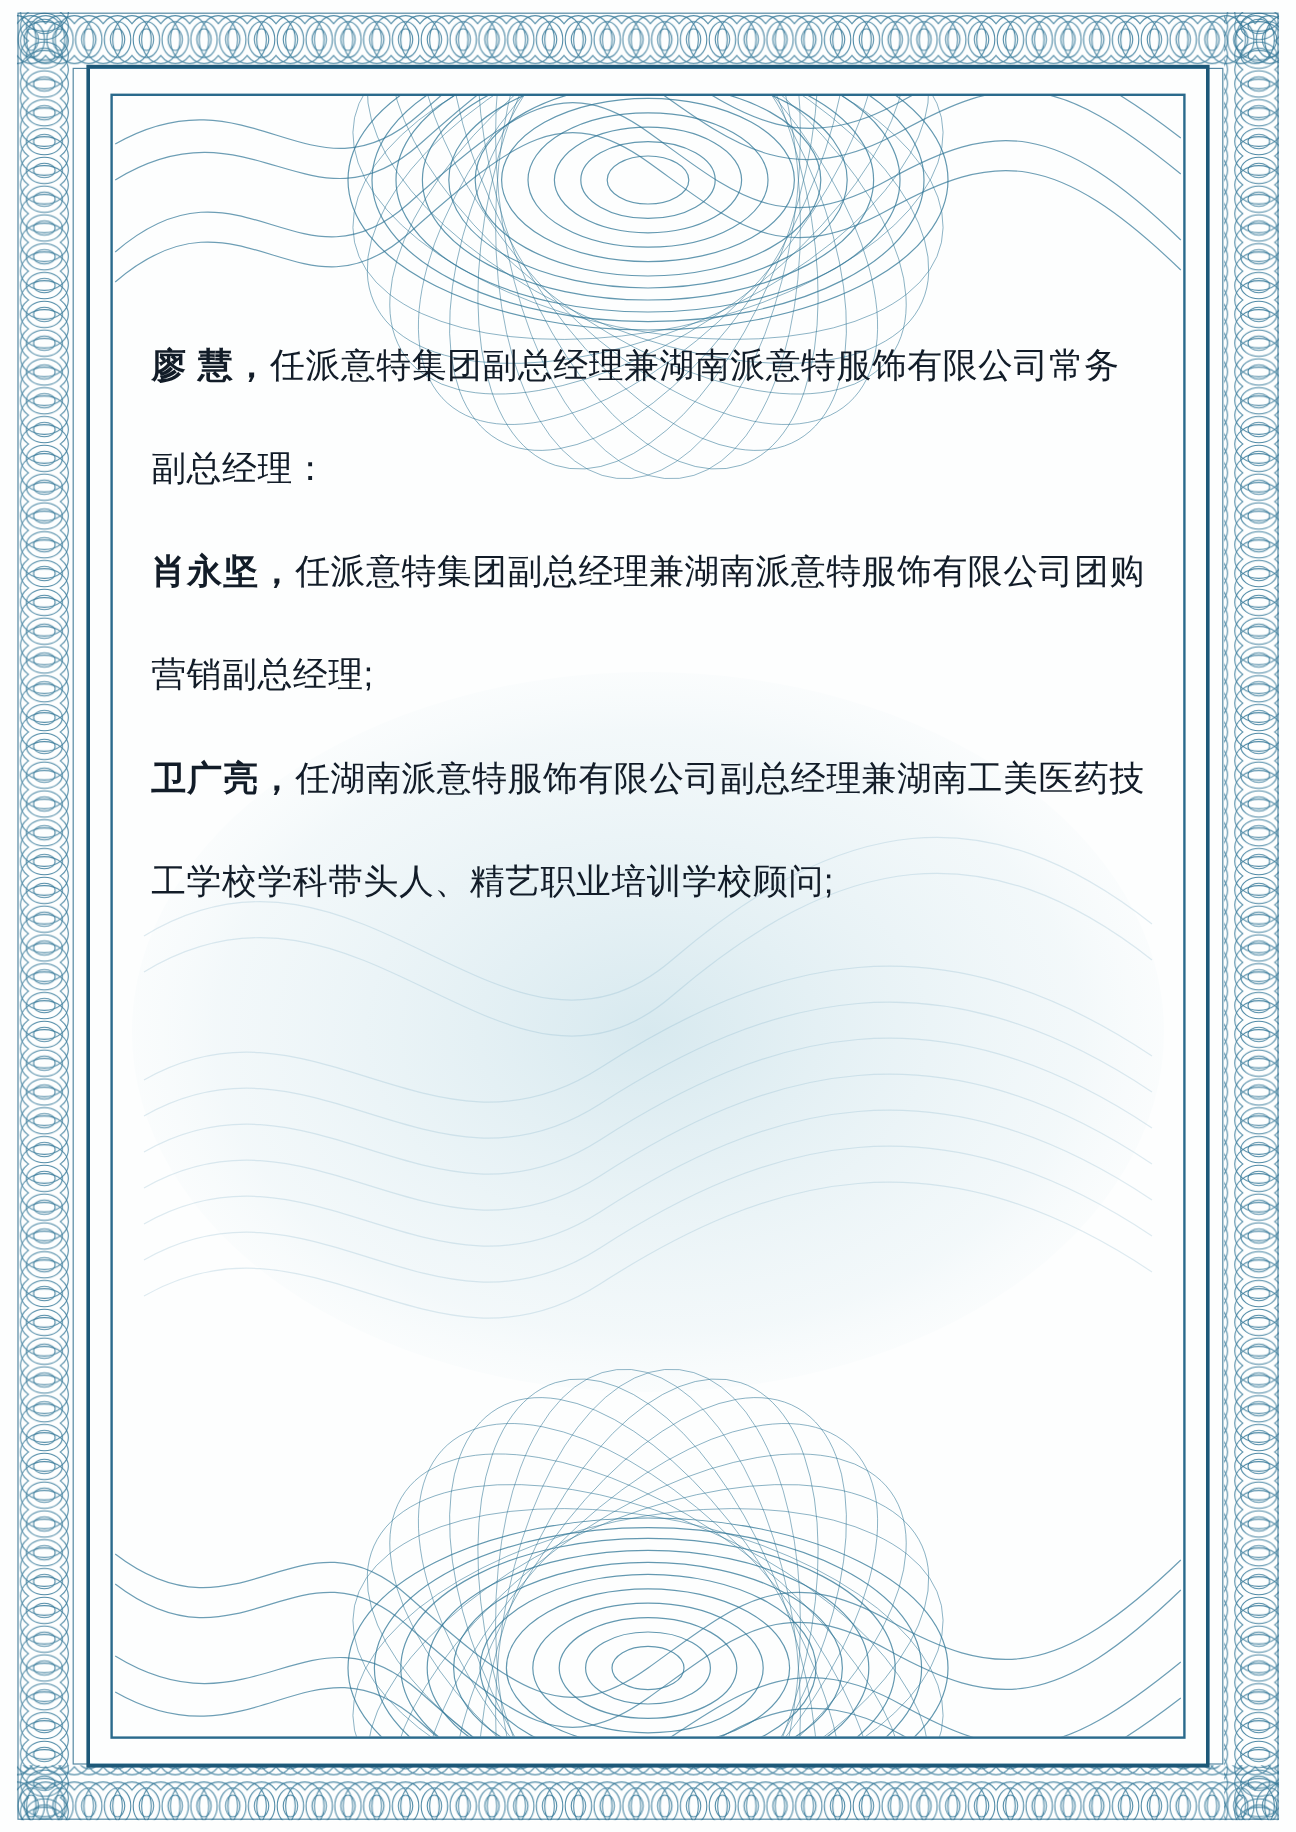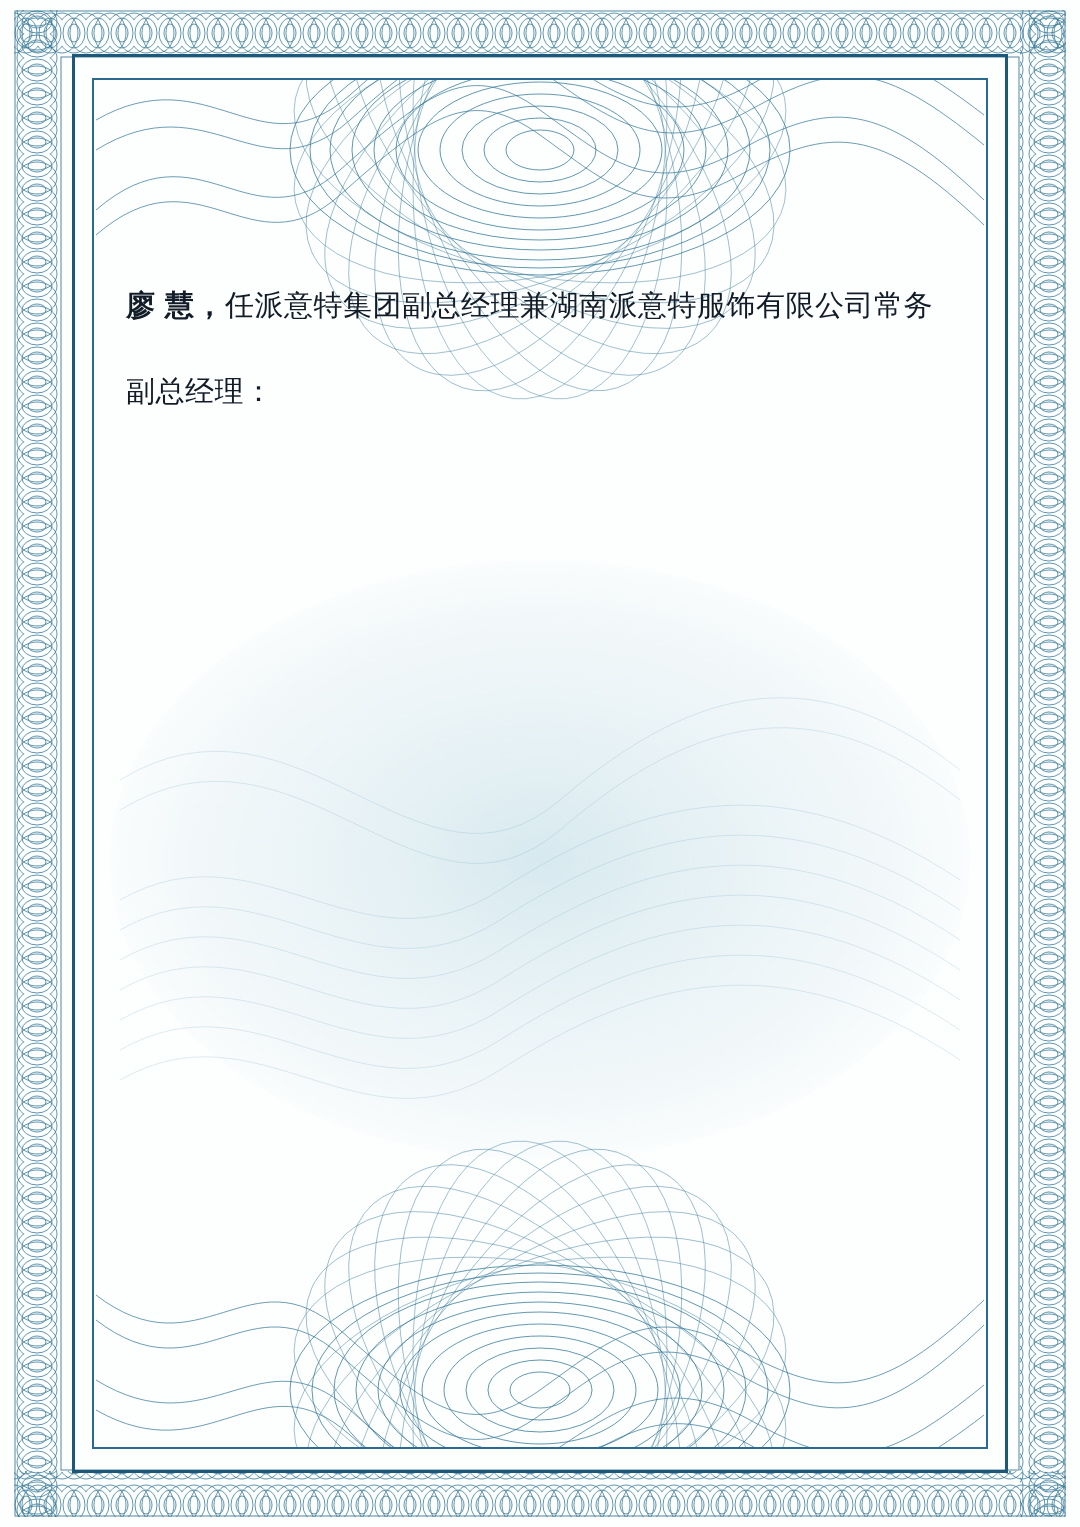--- a/index.html
+++ b/index.html
@@ -225,17 +225,19 @@
 
   <div class="frame-outer"></div>
   <div class="frame-inner"></div>
 
   <div class="body-text">
 
     <p class="para"><span class="nm">廖 慧，</span><span>任派意特集团副总经理兼湖南派意特服饰有限公司常务副总经理：</span></p>
 
 
 
-
+    <p class="para"><span class="nm">肖永坚，</span><span>任派意特集团副总经理兼湖南派意特服饰有限公司团购营销副总经理;</span></p>
+
+    <p class="para"><span class="nm">卫广亮，</span><span>任湖南派意特服饰有限公司副总经理兼湖南工美医药技工学校学科带头人、精艺职业培训学校顾问;</span></p>
 
 
   </div>
 </div>
 
 </body></html>

